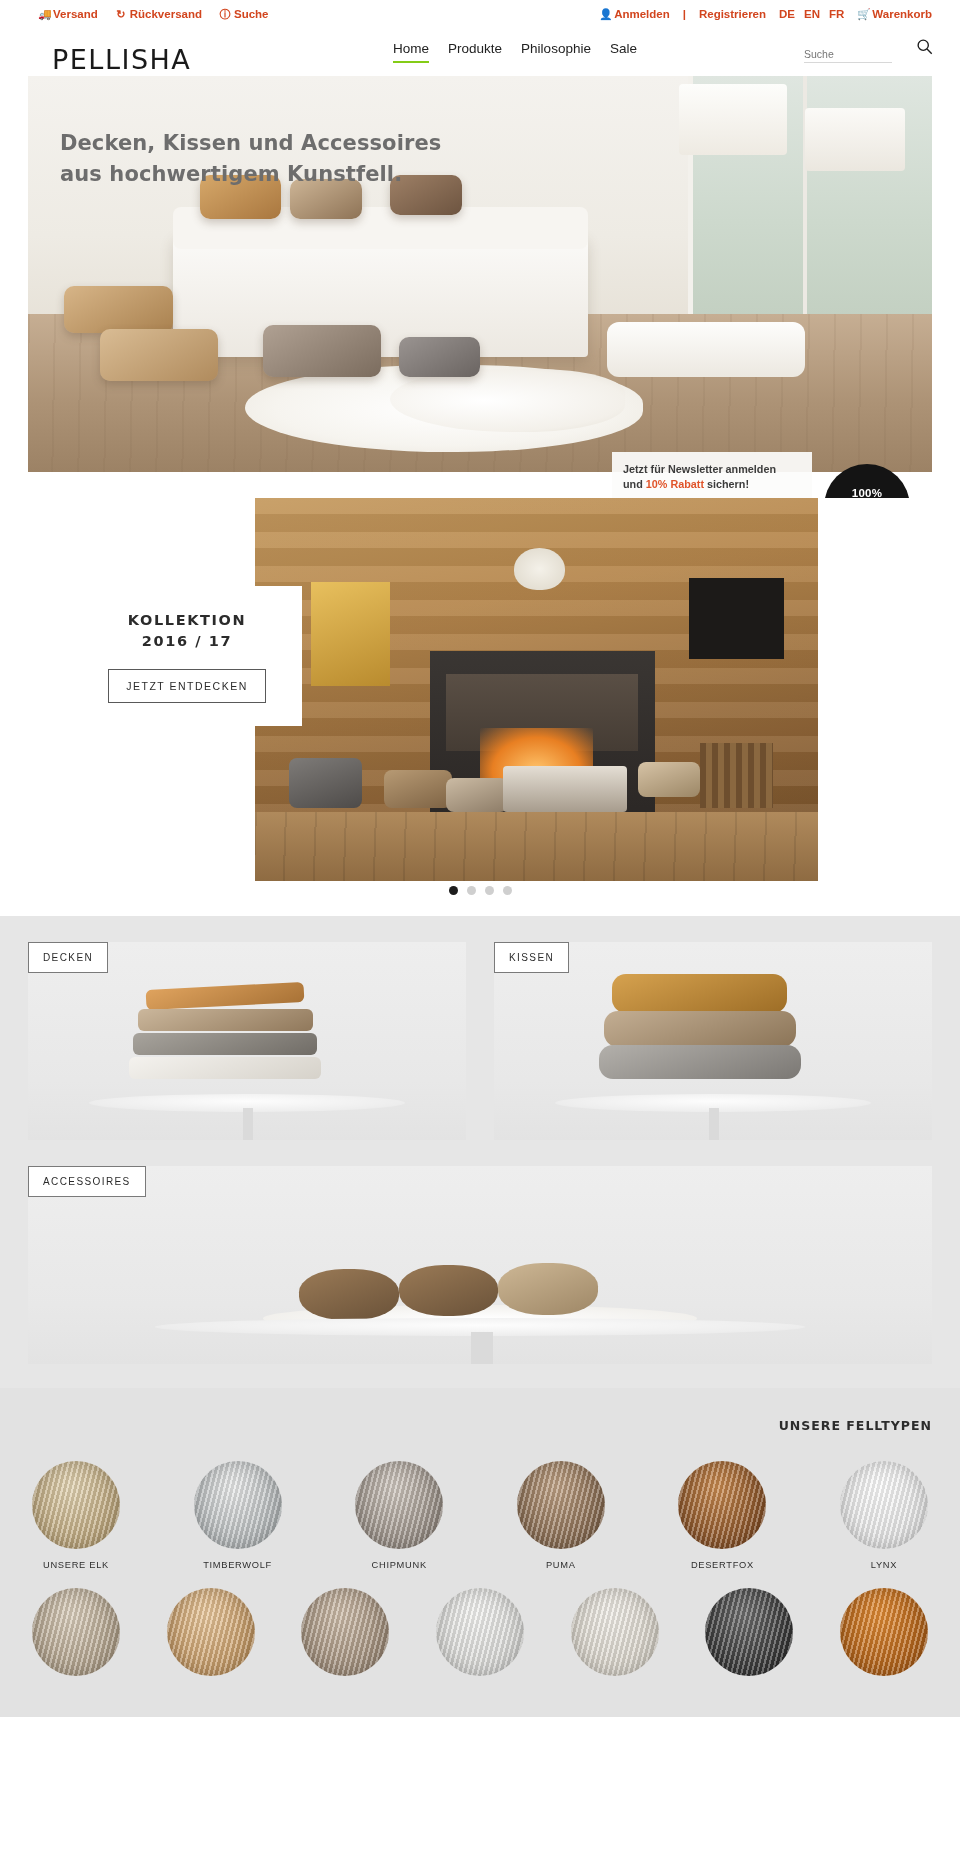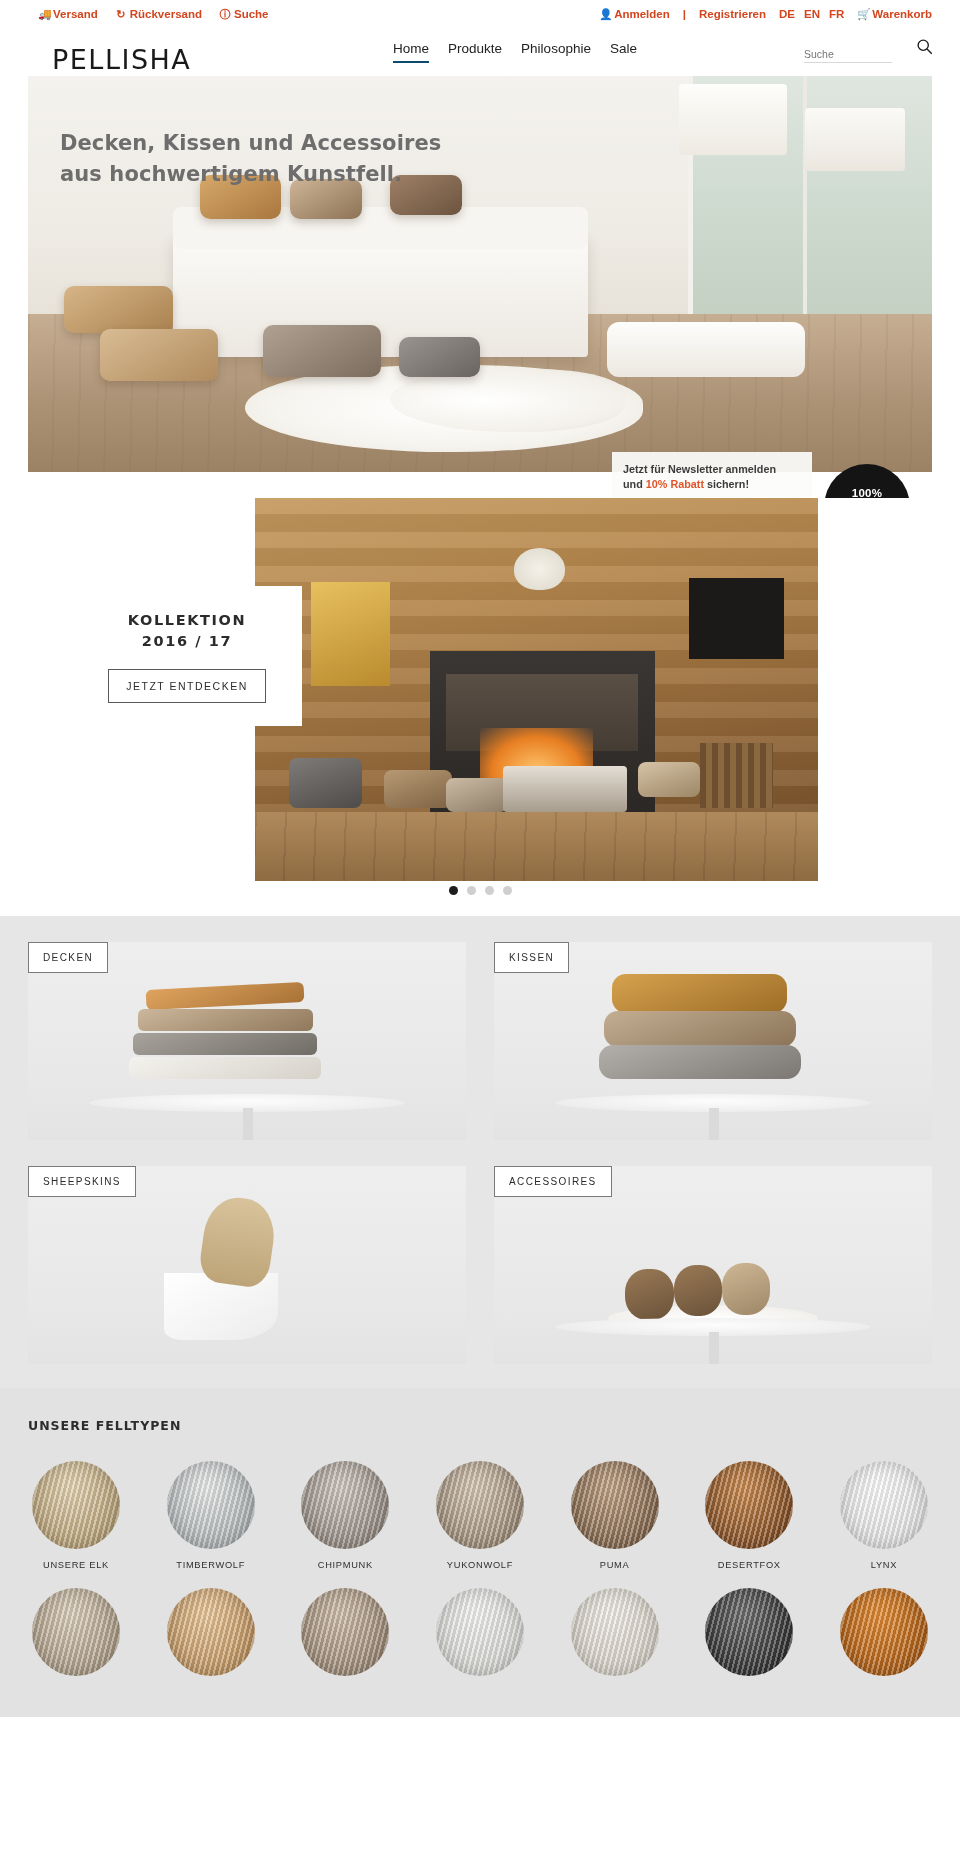--- a/index.html
+++ b/index.html
@@ -66,21 +66,21 @@
     font-size: 13.5px;
     color: #222;
     padding-left: 60px;
   }
   .nav a {
     color: #222;
     text-decoration: none;
     padding-bottom: 5px;
     white-space: nowrap;
   }
-  .nav a.active { border-bottom: 2px solid #0c4a6e; }
+  .nav a.active { border-bottom: 2px solid #84cc16; }
   .search-wrap {
     position: absolute;
     right: 68px;
     top: 16px;
     width: 88px;
     border-bottom: 1px solid #d8d8d8;
   }
   .search-wrap input {
     border: 0;
     outline: 0;
@@ -333,21 +333,21 @@
   .bear{position:absolute;width:11%;height:26%;background:linear-gradient(160deg,#9a7a56,#6a5239);border-radius:45%;}
   .b1{left:30%;bottom:22%;}
   .b2{left:41%;bottom:24%;}
   .b3{left:52%;bottom:25%;background:linear-gradient(160deg,#cdb795,#9e8766);}
   .fluff{position:absolute;left:26%;bottom:16%;width:48%;height:14%;
     background:radial-gradient(ellipse at 50% 50%,#ffffff,#eceae5);border-radius:50%;}
 
   
   .furs { background: #e2e2e2; padding: 30px 28px 24px 28px; }
   .furs-title {
-    text-align: left; font-size: 12.5px; font-weight: bold;
+    text-align: right; font-size: 12.5px; font-weight: bold;
     letter-spacing: 1px; color: #2c2c2c; margin-bottom: 28px;
     font-family: "DejaVu Sans", sans-serif;
   }
   .fur-row { display: flex; justify-content: space-between; margin-bottom: 6px; }
   .fur { width: 96px; text-align: center; }
   .fur-circle {
     width: 88px; height: 88px; border-radius: 50%;
     margin: 0 auto 11px auto; cursor: pointer;
     box-shadow: inset 0 0 16px rgba(0,0,0,.18);
   }
@@ -506,27 +506,20 @@
         <div class="cu1"></div>
           <div class="cu2"></div>
           <div class="cu3"></div>
         <div class="tbl"></div>
           <div class="tbl-leg"></div>
       </div>
     </div>
   </div>
   <div class="cat-row">
     <div class="cat">
-      <span class="cat-label">SHEEPSKINS</span>
-      <div class="cat-art">
-        <div class="chair"></div>
-        <div class="sheep"></div>
-      </div>
-    </div>
-    <div class="cat">
       <span class="cat-label">ACCESSOIRES</span>
       <div class="cat-art">
         <div class="fluff"></div>
         <div class="bear b1"></div>
           <div class="bear b2"></div>
           <div class="bear b3"></div>
         <div class="tbl"></div>
           <div class="tbl-leg"></div>
       </div>
     </div>
@@ -543,24 +536,20 @@
     </div>
     <div class="fur">
       <div class="fur-circle" id="f2" style="background: repeating-linear-gradient(104deg, rgba(255, 255, 255, 0.3) 0px, rgba(255, 255, 255, 0.3) 2px, rgba(0, 0, 0, 0.1) 2px, rgba(0, 0, 0, 0.1) 5px), radial-gradient(at 45% 30%, rgb(232, 233, 233) 0%, rgb(154, 160, 162) 100%);"></div>
       <div class="fur-name">TIMBERWOLF</div>
     </div>
     <div class="fur">
       <div class="fur-circle" id="f1" style="background: repeating-linear-gradient(104deg, rgba(255, 255, 255, 0.3) 0px, rgba(255, 255, 255, 0.3) 2px, rgba(0, 0, 0, 0.1) 2px, rgba(0, 0, 0, 0.1) 5px), radial-gradient(at 45% 30%, rgb(207, 199, 191) 0%, rgb(126, 116, 107) 100%);"></div>
       <div class="fur-name">CHIPMUNK</div>
     </div>
     <div class="fur">
-      <div class="fur-circle" id="f3" style="background: repeating-linear-gradient(104deg, rgba(255, 255, 255, 0.3) 0px, rgba(255, 255, 255, 0.3) 2px, rgba(0, 0, 0, 0.1) 2px, rgba(0, 0, 0, 0.1) 5px), radial-gradient(at 45% 30%, rgb(212, 198, 180) 0%, rgb(138, 120, 99) 100%);"></div>
-      <div class="fur-name">YUKONWOLF</div>
-    </div>
-    <div class="fur">
       <div class="fur-circle" id="f4" style="background: repeating-linear-gradient(104deg, rgba(255, 255, 255, 0.3) 0px, rgba(255, 255, 255, 0.3) 2px, rgba(0, 0, 0, 0.1) 2px, rgba(0, 0, 0, 0.1) 5px), radial-gradient(at 45% 30%, rgb(191, 161, 132) 0%, rgb(109, 82, 58) 100%);"></div>
       <div class="fur-name">PUMA</div>
     </div>
     <div class="fur">
       <div class="fur-circle" id="f5" style="background: repeating-linear-gradient(104deg, rgba(255, 255, 255, 0.3) 0px, rgba(255, 255, 255, 0.3) 2px, rgba(0, 0, 0, 0.1) 2px, rgba(0, 0, 0, 0.1) 5px), radial-gradient(at 45% 30%, rgb(201, 138, 79) 0%, rgb(107, 58, 24) 100%);"></div>
       <div class="fur-name">DESERTFOX</div>
     </div>
     <div class="fur">
       <div class="fur-circle" id="f6" style="background: repeating-linear-gradient(104deg, rgba(255, 255, 255, 0.3) 0px, rgba(255, 255, 255, 0.3) 2px, rgba(0, 0, 0, 0.1) 2px, rgba(0, 0, 0, 0.1) 5px), radial-gradient(at 45% 30%, rgb(251, 251, 251) 0%, rgb(216, 216, 216) 100%);"></div>
       <div class="fur-name">LYNX</div>

